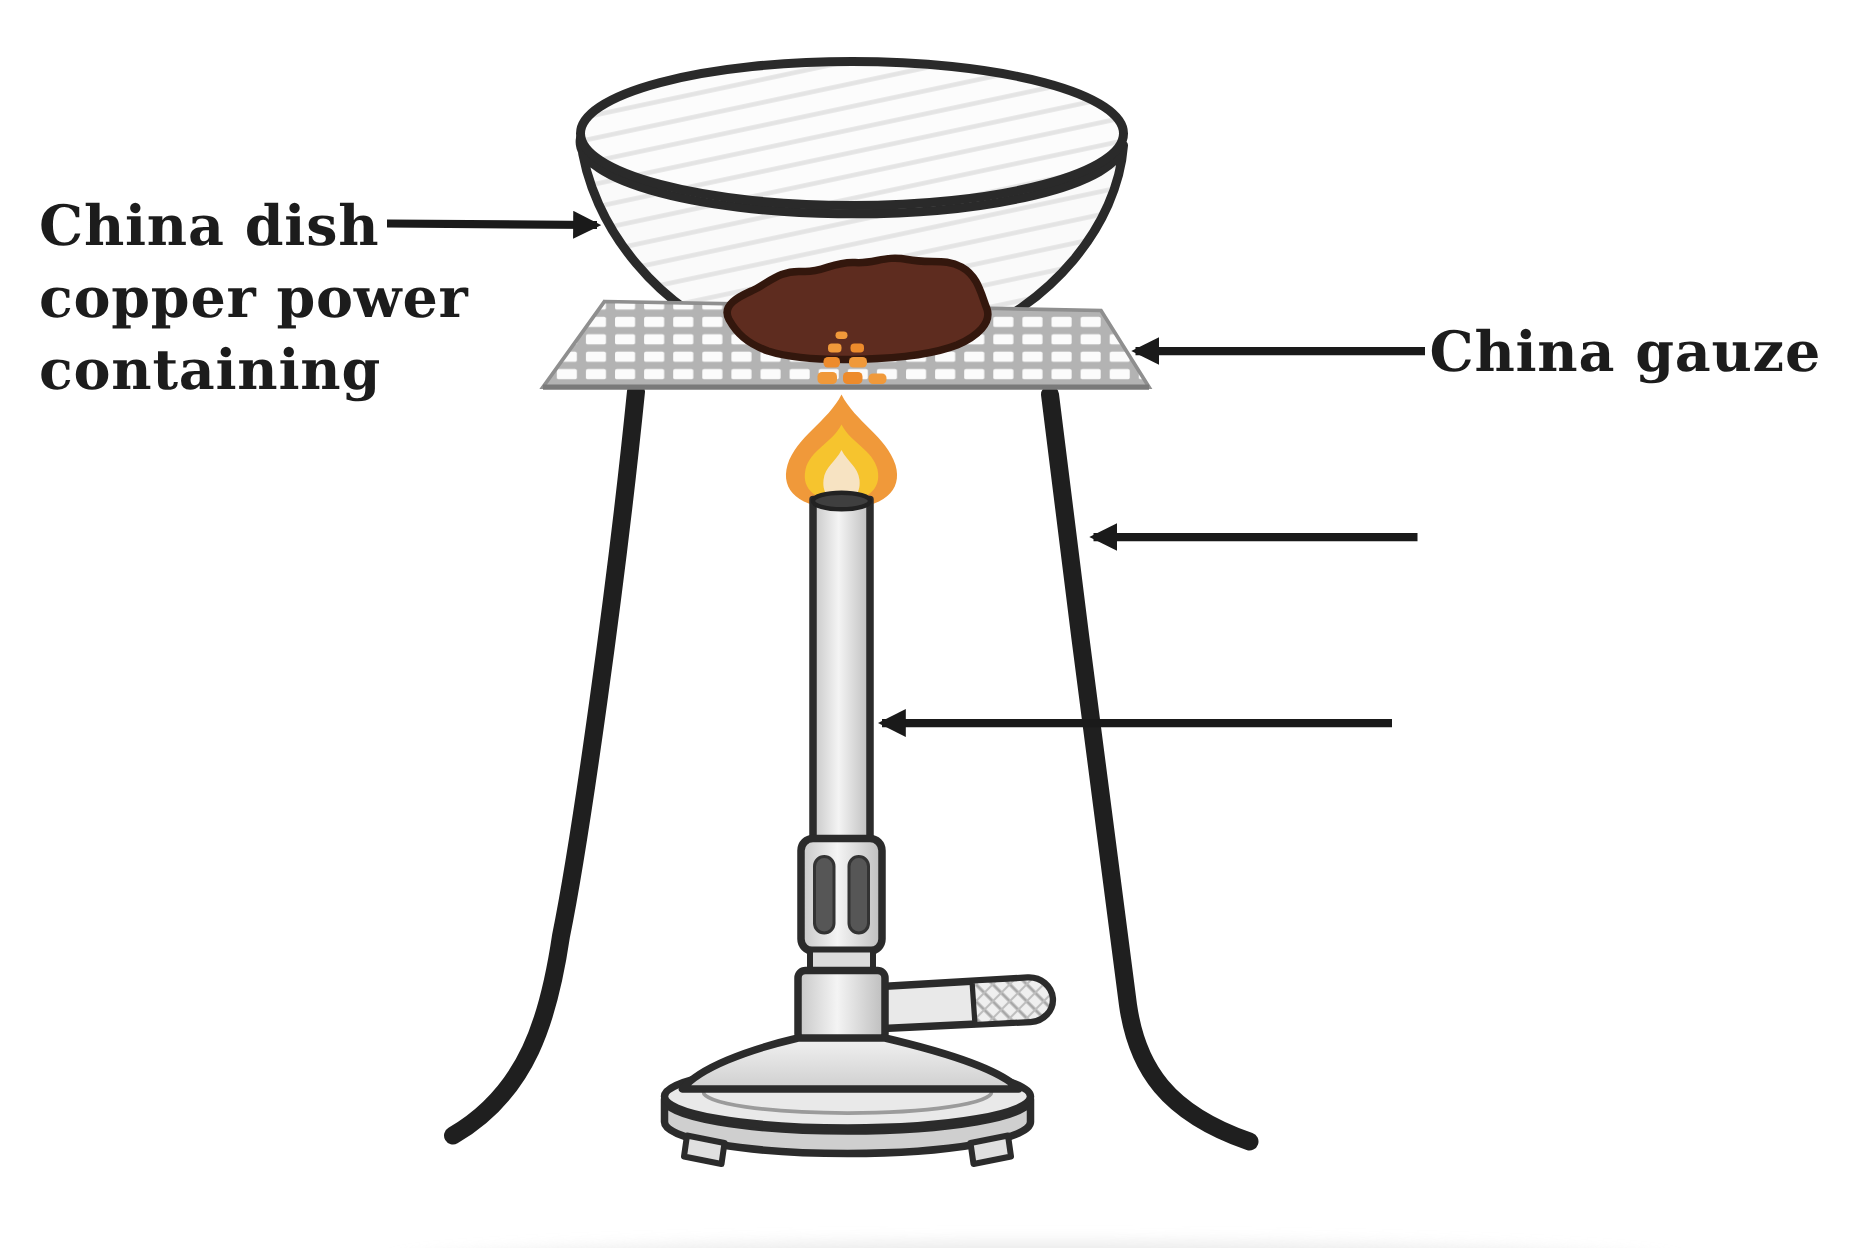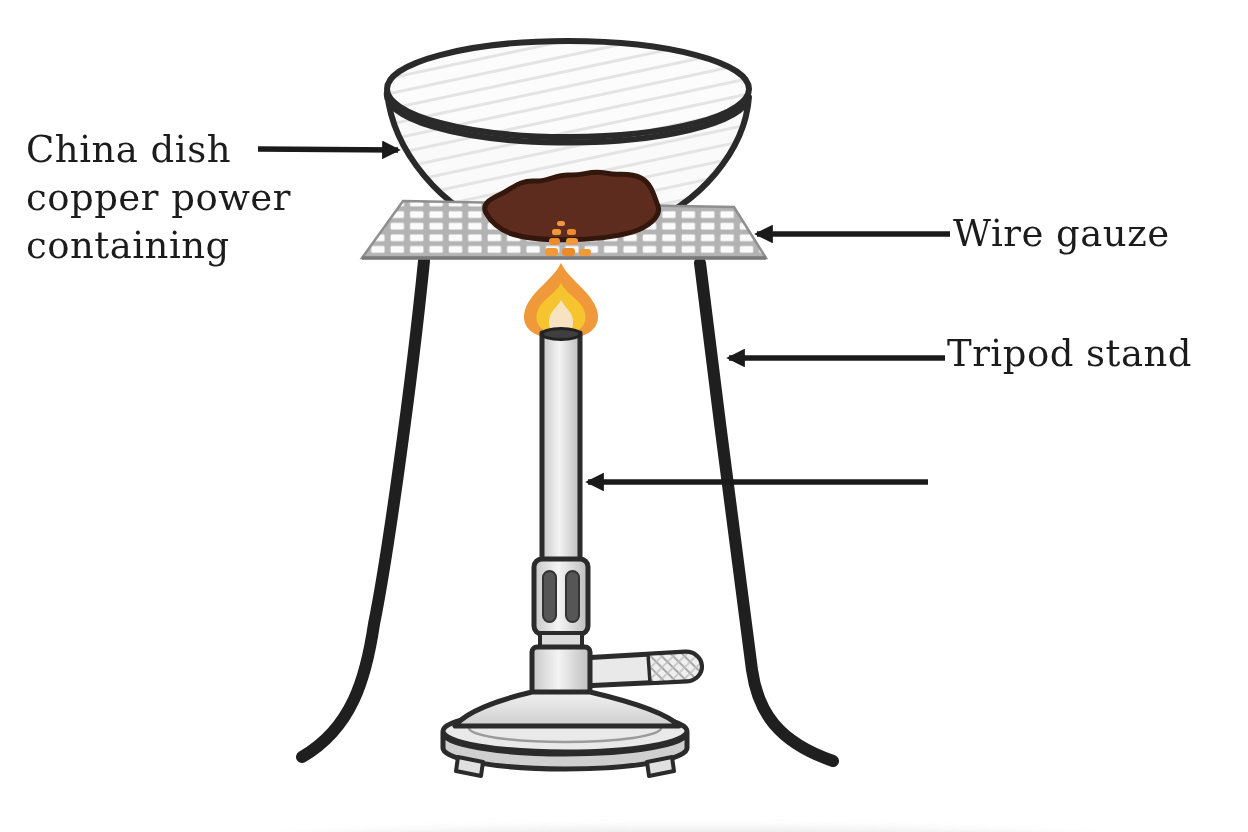--- a/index.html
+++ b/index.html
@@ -8,21 +8,21 @@
     width:1248px;
     height:832px;
     background:var(--background,#ffffff);
     overflow:hidden;
     font-family:"DejaVu Serif","Liberation Serif",serif;
   }
   .stage svg{position:absolute;left:0;top:0;}
   .label{
     position:absolute;
     font-family:"DejaVu Serif","Liberation Serif",serif;
-    font-weight:400;
+    font-weight:700;
     font-size:37px;
     color:var(--label-text,#1c1c1c);
     letter-spacing:.5px;
     white-space:nowrap;
   }
   .lline{display:block;line-height:48px;}
   .lbl-china{left:26px;top:126px;}
   .lbl-gauze{left:953px;top:212px;}
   .lbl-tripod{left:947px;top:332px;}
   .lbl-burner{left:933px;top:457px;}
@@ -133,16 +133,15 @@
       <line x1="945" y1="358" x2="729" y2="358" marker-end="url(#ah)"></line>
       <line x1="928" y1="482" x2="588" y2="482" marker-end="url(#ah)"></line>
     </g>
   </svg>
 
   <div class="label lbl-china">
     <span class="lline">China dish</span>
     <span class="lline">copper power</span>
     <span class="lline">containing</span>
   </div>
-  <div class="label lbl-gauze">Wire gauze</div>
-  <div class="label lbl-tripod">Tripod stand</div>
+  <div class="label lbl-gauze">China gauze</div>
 
 </div>
 
 </body></html>

